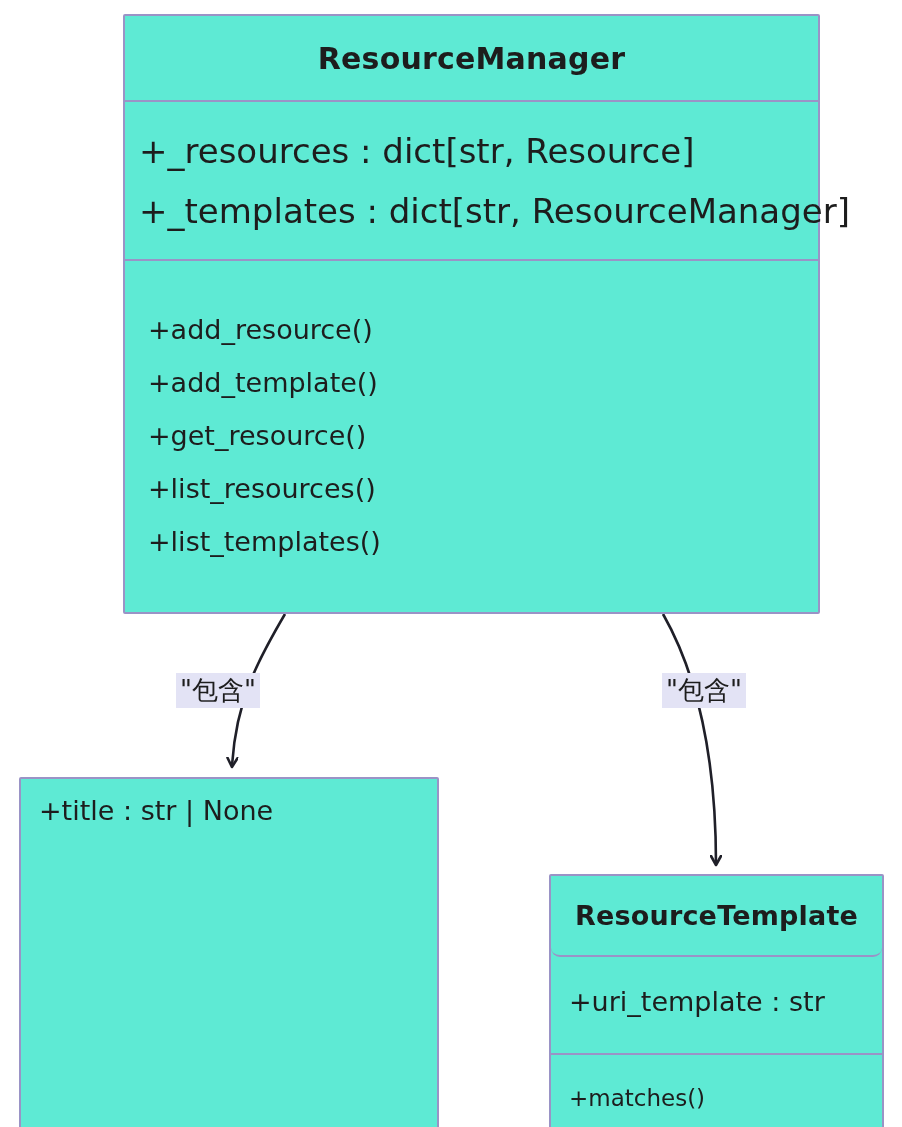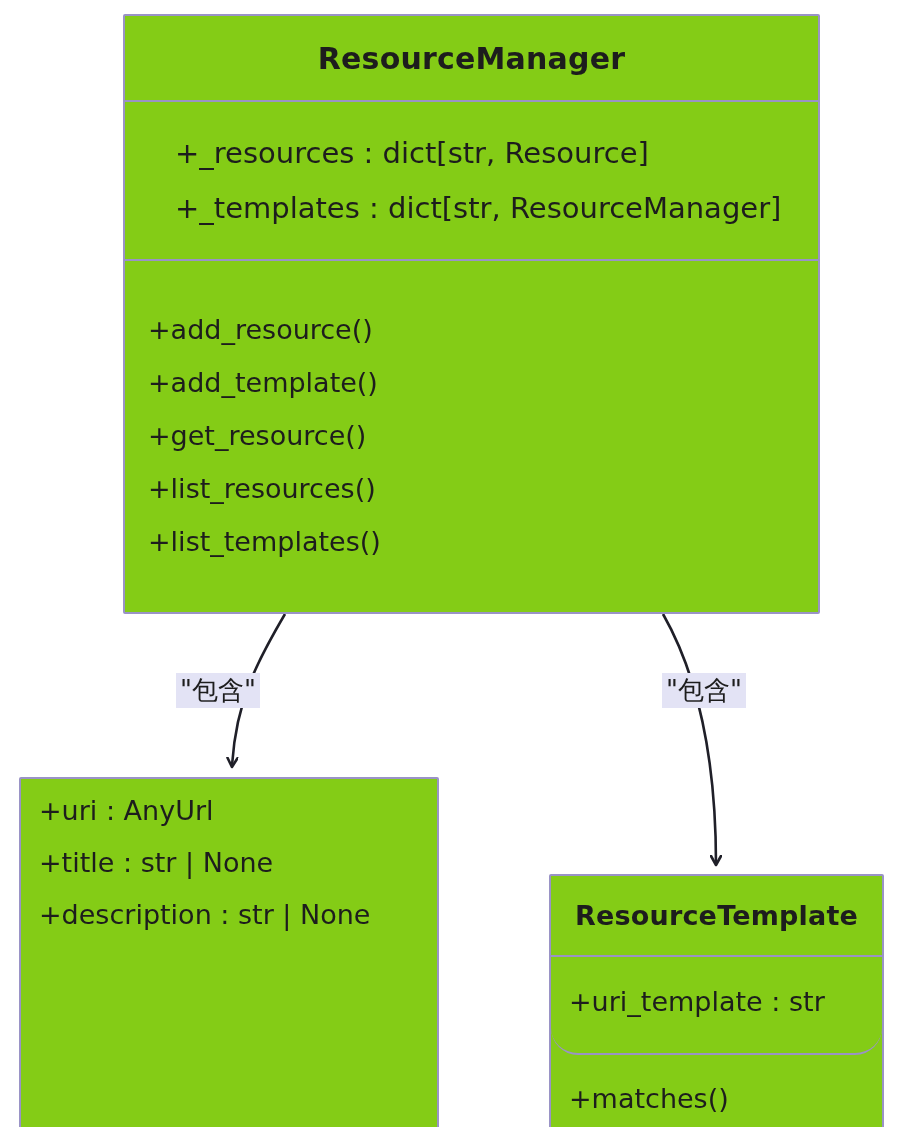--- a/index.html
+++ b/index.html
@@ -29,21 +29,21 @@
     top: 0;
     width: 902px;
     height: 1127px;
     overflow: visible;
     pointer-events: none;
   }
 
   .uml-class {
     position: absolute;
     box-sizing: border-box;
-    background: #84cc16;
+    background: #5eead4;
     border: 2px solid #9a93c6;
     border-radius: 2px;
     display: flex;
     flex-direction: column;
   }
 
   .class-title-row {
     box-sizing: border-box;
     display: flex;
     align-items: center;
@@ -79,21 +79,21 @@
     width: 697px;
     height: 600px;
   }
   #class-resource-manager .class-title-row { height: 86px; }
   #class-resource-manager .class-title { font-size: 30px; }
   #class-resource-manager .attrs-section {
     height: 159px;
     padding: 0 0 0 14px;
     gap: 26px;
   }
-  #class-resource-manager .attrs-section .member-line { font-size: 29px; margin-left: 36px; }
+  #class-resource-manager .attrs-section .member-line { font-size: 34px; }
   #class-resource-manager .methods-section {
     height: 349px;
     padding: 0 0 0 23px;
     gap: 26px;
   }
   #class-resource-manager .methods-section .member-line { font-size: 27px; }
 
   
   #class-resource {
     left: 19px;
@@ -111,33 +111,32 @@
   }
   #class-resource .attrs-section .member-line { font-size: 27px; }
 
   
   #class-resource-template {
     left: 549px;
     top: 874px;
     width: 335px;
     height: 270px;
   }
-  #class-resource-template .class-title-row { height: 82px; }
+  #class-resource-template .class-title-row { height: 82px; border-radius: 9px; }
   #class-resource-template .class-title { font-size: 27px; }
   #class-resource-template .attrs-section {
     height: 98px;
     padding: 0 0 8px 18px;
-    border-radius: 27px;
   }
   #class-resource-template .attrs-section .member-line { font-size: 27px; }
   #class-resource-template .methods-section {
     height: 88px;
     padding: 0 0 0 18px;
   }
-  #class-resource-template .methods-section .member-line { font-size: 27px; }
+  #class-resource-template .methods-section .member-line { font-size: 23px; }
 
   
   .edge-label {
     position: absolute;
     background: #e3e3f5;
     color: #1d1d1d;
     font-size: 26px;
     line-height: 1.2;
     padding: 2px 4px;
     white-space: nowrap;
@@ -174,23 +173,21 @@
       <div class="member-line">+add_resource()</div>
       <div class="member-line">+add_template()</div>
       <div class="member-line">+get_resource()</div>
       <div class="member-line">+list_resources()</div>
       <div class="member-line">+list_templates()</div>
     </div>
   </div>
 
   <div class="uml-class" id="class-resource">
     <div class="class-section attrs-section">
-      <div class="member-line">+uri : AnyUrl</div>
       <div class="member-line">+title : str | None</div>
-      <div class="member-line">+description : str | None</div>
     </div>
   </div>
 
   <div class="uml-class" id="class-resource-template">
     <div class="class-title-row">
       <span class="class-title">ResourceTemplate</span>
     </div>
     <div class="class-section attrs-section with-divider">
       <div class="member-line">+uri_template : str</div>
     </div>

